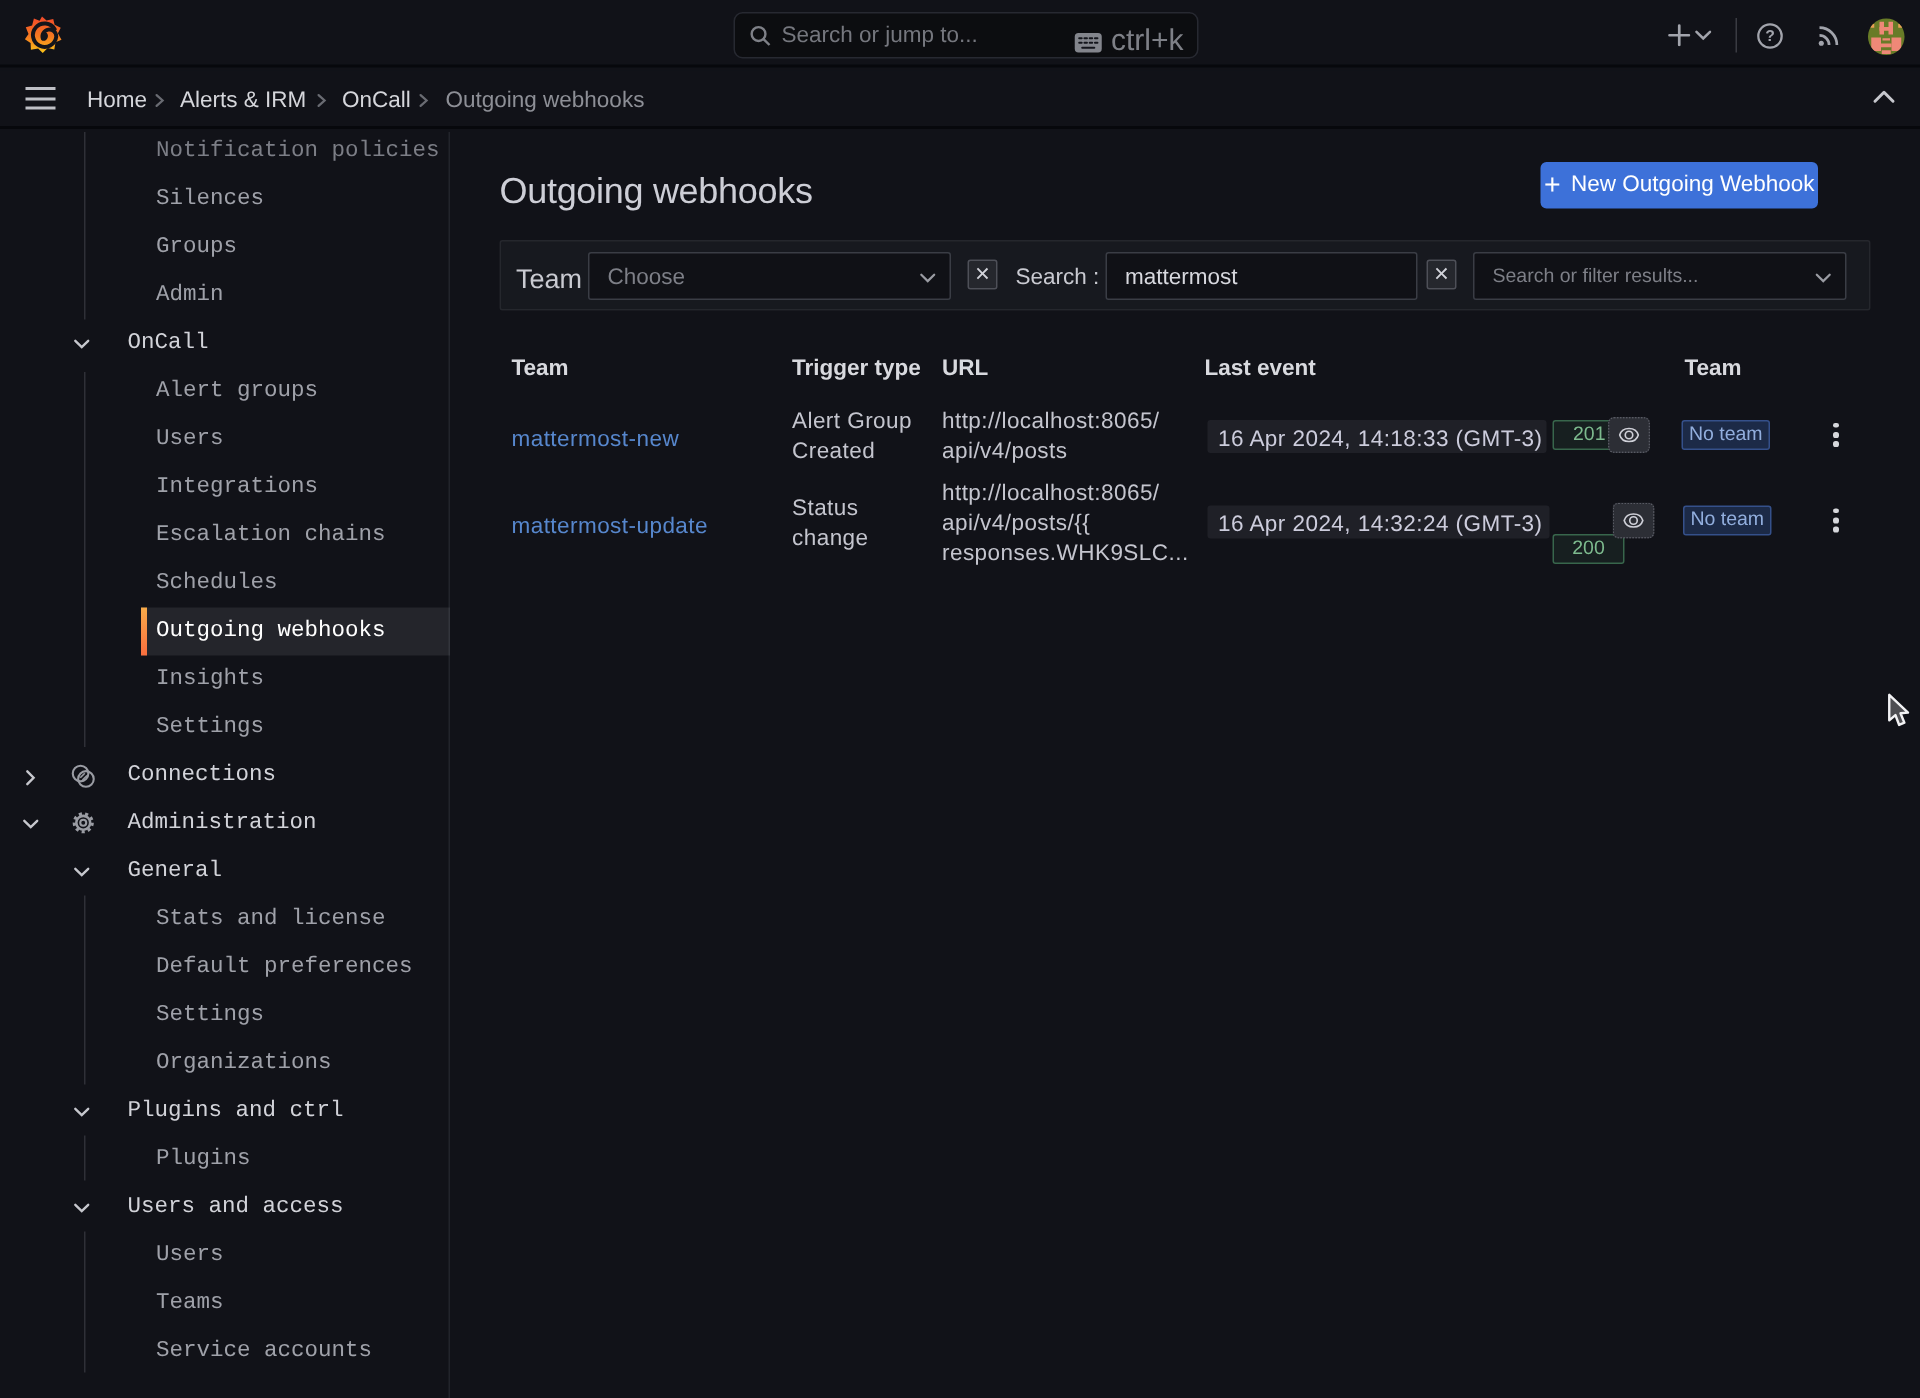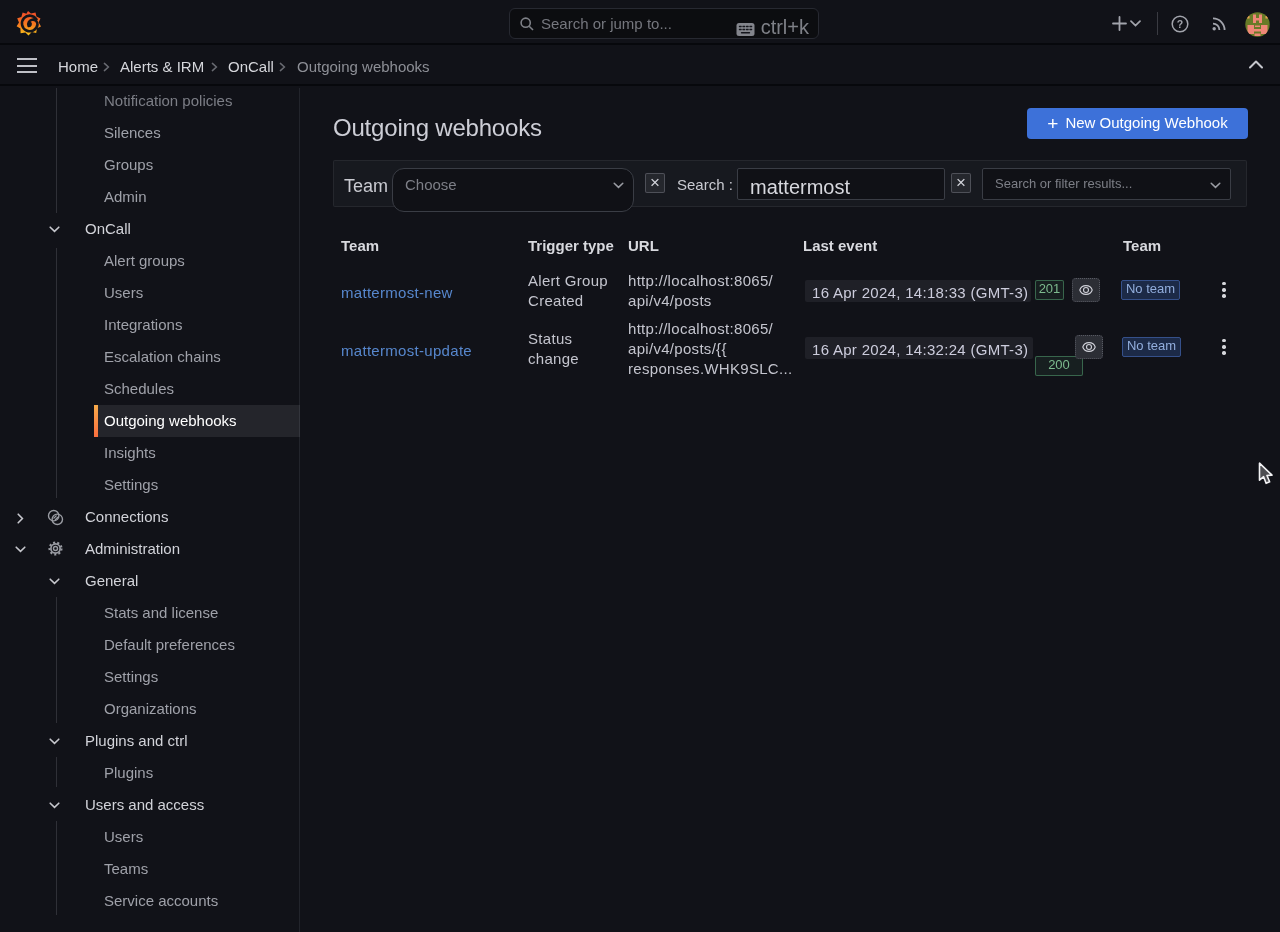--- a/index.html
+++ b/index.html
@@ -2,29 +2,29 @@
 <html><head>
 <meta charset="utf-8">
 <style>
   * { margin:0; padding:0; box-sizing:border-box; }
   html,body { width:1280px; height:932px; background:#111218; overflow:hidden;
     font-family:"Liberation Sans", sans-serif; color:#ccccdc; }
   .abs { position:absolute; }
   #topbar { position:absolute; left:0; top:0; width:1280px; height:45px;
     background:#111218; border-bottom:2px solid #07080c; }
   #searchbox { position:absolute; left:489px; top:8px; width:310px; height:31px;
-    background:#0c0d10; border:1px solid #272931; border-radius:6px;margin-left:20px; }
+    background:#0c0d10; border:1px solid #272931; border-radius:6px; }
   #searchbox .ph { position:absolute; left:31px; top:6px; font-size:15px; color:#75777e; }
   #searchbox .kb { position:absolute; right:9px; top:7px; font-size:20px; color:#7e8087; }
   #crumbbar { position:absolute; left:0; top:47px; width:1280px; height:39px;
     background:#111218; border-bottom:2px solid #07080c; }
   .crumb { position:absolute; top:11px; font-size:15px; color:#d5d6db; white-space:nowrap; }
   .crumb.dim { color:#8d8f96; }
   #sidebar { position:absolute; left:0; top:88px; width:300px; height:844px;
-    background:#111218; border-right:1px solid #22242b; }
+    background:#111218; border-right:1px solid #22242b;font-family:Liberation Mono, monospace; }
   .mi { position:absolute; height:32px; line-height:32px; font-size:15px; color:#9fa1a9; white-space:nowrap; }
   .mi.parent { color:#d2d3d9; }
   .vline { position:absolute; width:1px; background:rgba(204,204,220,0.16); left:56px; }
   .chev { position:absolute; }
   .hdrcell { position:absolute; font-size:15px; font-weight:700; color:#d8d9de; }
   .cell { position:absolute; font-size:15px; color:#c4c5ce; line-height:20px; letter-spacing:0.3px; }
   .link { color:#5787cd; }
   .badge { position:absolute; height:20px; font-size:13px; border-radius:2px; text-align:center; }
   .kebab { position:absolute; width:4px; }
   .kebab { position:absolute; width:4px; } .kebab i { display:block; width:3.4px; height:3.4px; border-radius:50%; background:#d6d7db; margin:0 auto 2.8px; }
@@ -187,57 +187,57 @@
     </svg>
   <div class="mi parent" style="left:85px;top:701px">Users and access</div>
   <div class="mi" style="left:104px;top:733px">Users</div>
   <div class="mi" style="left:104px;top:765px">Teams</div>
   <div class="mi" style="left:104px;top:797px">Service accounts</div>
 </div>
 
 <div id="content">
   <div class="abs" style="left:333px;top:114px;font-size:24px;color:#cdced6;letter-spacing:-0.2px">Outgoing webhooks</div>
 
-  <div class="abs" style="left:1027px;top:108px;width:221px;height:31px;background:#3d71d9;border-radius:4px;color:#fff;font-size:15px;text-align:center;line-height:29px">
+  <div class="abs" style="left:1027px;top:108px;width:185px;height:31px;background:#3d71d9;border-radius:4px;color:#fff;font-size:15px;text-align:center;line-height:29px">
     <span style="font-size:19px;font-weight:400;vertical-align:-2px;margin-right:7px">+</span>New Outgoing Webhook
   </div>
 
   <div class="abs" style="left:333px;top:160px;width:914px;height:47px;background:#17191f;border:1px solid rgba(204,204,220,0.08);border-radius:2px"></div>
   <div class="abs" style="left:344px;top:176px;font-size:18px;color:#c9cad1">Team :</div>
-  <div class="abs" style="left:392px;top:168px;width:242px;height:44px;background:#101116;border:1px solid #3a3d45;border-radius:12px">
+  <div class="abs" style="left:392px;top:168px;width:242px;height:32px;background:#101116;border:1px solid #3a3d45;border-radius:2px">
     <span class="abs" style="left:12px;top:7px;font-size:15px;color:#7d7f87">Choose</span>
     <svg class="abs" style="right:9px;top:13px" width="11" height="7" viewBox="0 0 11 7" fill="none" stroke="#9a9ca3" stroke-width="1.5" stroke-linecap="round">
         <path d="M1.2 1.2 L5.5 5.4 L9.8 1.2"></path>
       </svg>
   </div>
   <div class="abs" style="left:645px;top:173px;width:20px;height:20px;background:rgba(204,204,220,0.08);border:1px solid rgba(204,204,220,0.25);border-radius:2px;text-align:center;line-height:18px;font-size:17px;color:#d2d3da">×</div>
   <div class="abs" style="left:677px;top:176px;font-size:15px;color:#c9cad1">Search :</div>
   <div class="abs" style="left:737px;top:168px;width:208px;height:32px;background:#101116;border:1px solid #3a3d45;border-radius:2px">
-    <span class="abs" style="left:12px;top:7px;font-size:20px;color:#d7d8de">mattermost</span>
+    <span class="abs" style="left:12px;top:7px;font-size:15px;color:#d7d8de">mattermost</span>
   </div>
   <div class="abs" style="left:951px;top:173px;width:20px;height:20px;background:rgba(204,204,220,0.08);border:1px solid rgba(204,204,220,0.25);border-radius:2px;text-align:center;line-height:18px;font-size:17px;color:#d2d3da">×</div>
   <div class="abs" style="left:982px;top:168px;width:249px;height:32px;background:#101116;border:1px solid #3a3d45;border-radius:2px">
     <span class="abs" style="left:12px;top:7px;font-size:13px;color:#7d7f87">Search or filter results...</span>
     <svg class="abs" style="right:9px;top:13px" width="11" height="7" viewBox="0 0 11 7" fill="none" stroke="#9a9ca3" stroke-width="1.5" stroke-linecap="round">
         <path d="M1.2 1.2 L5.5 5.4 L9.8 1.2"></path>
       </svg>
   </div>
 
   <div class="hdrcell" style="left:341px;top:237px">Team</div>
   <div class="hdrcell" style="left:528px;top:237px">Trigger type</div>
   <div class="hdrcell" style="left:628px;top:237px">URL</div>
   <div class="hdrcell" style="left:803px;top:237px">Last event</div>
   <div class="hdrcell" style="left:1123px;top:237px">Team</div>
 
   <div class="cell link" style="left:341px;top:283px">mattermost-new</div>
   <div class="cell" style="left:528px;top:271px">Alert Group<br>Created</div>
   <div class="cell" style="left:628px;top:271px">http://localhost:8065/<br>api/v4/posts</div>
   <div class="abs" style="left:805px;top:280px;width:226px;height:22px;background:rgba(204,204,220,0.08);border-radius:2px"></div>
   <div class="cell" style="left:812px;top:283px;color:#ccccdc">16 Apr 2024, 14:18:33 (GMT-3)</div>
-  <div class="badge" style="left:1035px;top:280px;width:29px;background:rgba(108,207,142,0.07);border:1px solid rgba(108,207,142,0.40);color:#7dba8e">201</div>
+  <div class="badge" style="left:1035px;top:280px;width:49px;background:rgba(108,207,142,0.07);border:1px solid rgba(108,207,142,0.40);color:#7dba8e">201</div>
   <div class="abs" style="left:1072px;top:278px;width:28px;height:24px;background:#2c2e35;border:1px dotted rgba(204,204,220,0.28);border-radius:4px">
     <svg class="abs" style="left:6px;top:4px" width="14" height="14" viewBox="0 0 14 14" fill="none" stroke="#cfd0d8" stroke-width="1.1">
       <path d="M0.8 7 C2.5 1.2, 11.5 1.2, 13.2 7 C11.5 12.8, 2.5 12.8, 0.8 7 Z"></path>
         <circle cx="7" cy="7" r="2.5"></circle>
     </svg>
   </div>
   <div class="badge" style="left:1121px;top:280px;width:59px;background:#1c2a47;border:1px solid #35508a;color:#92aedd">No team</div>
   <div class="kebab" style="left:1222px;top:282px">
       <i></i>
       <i></i>

